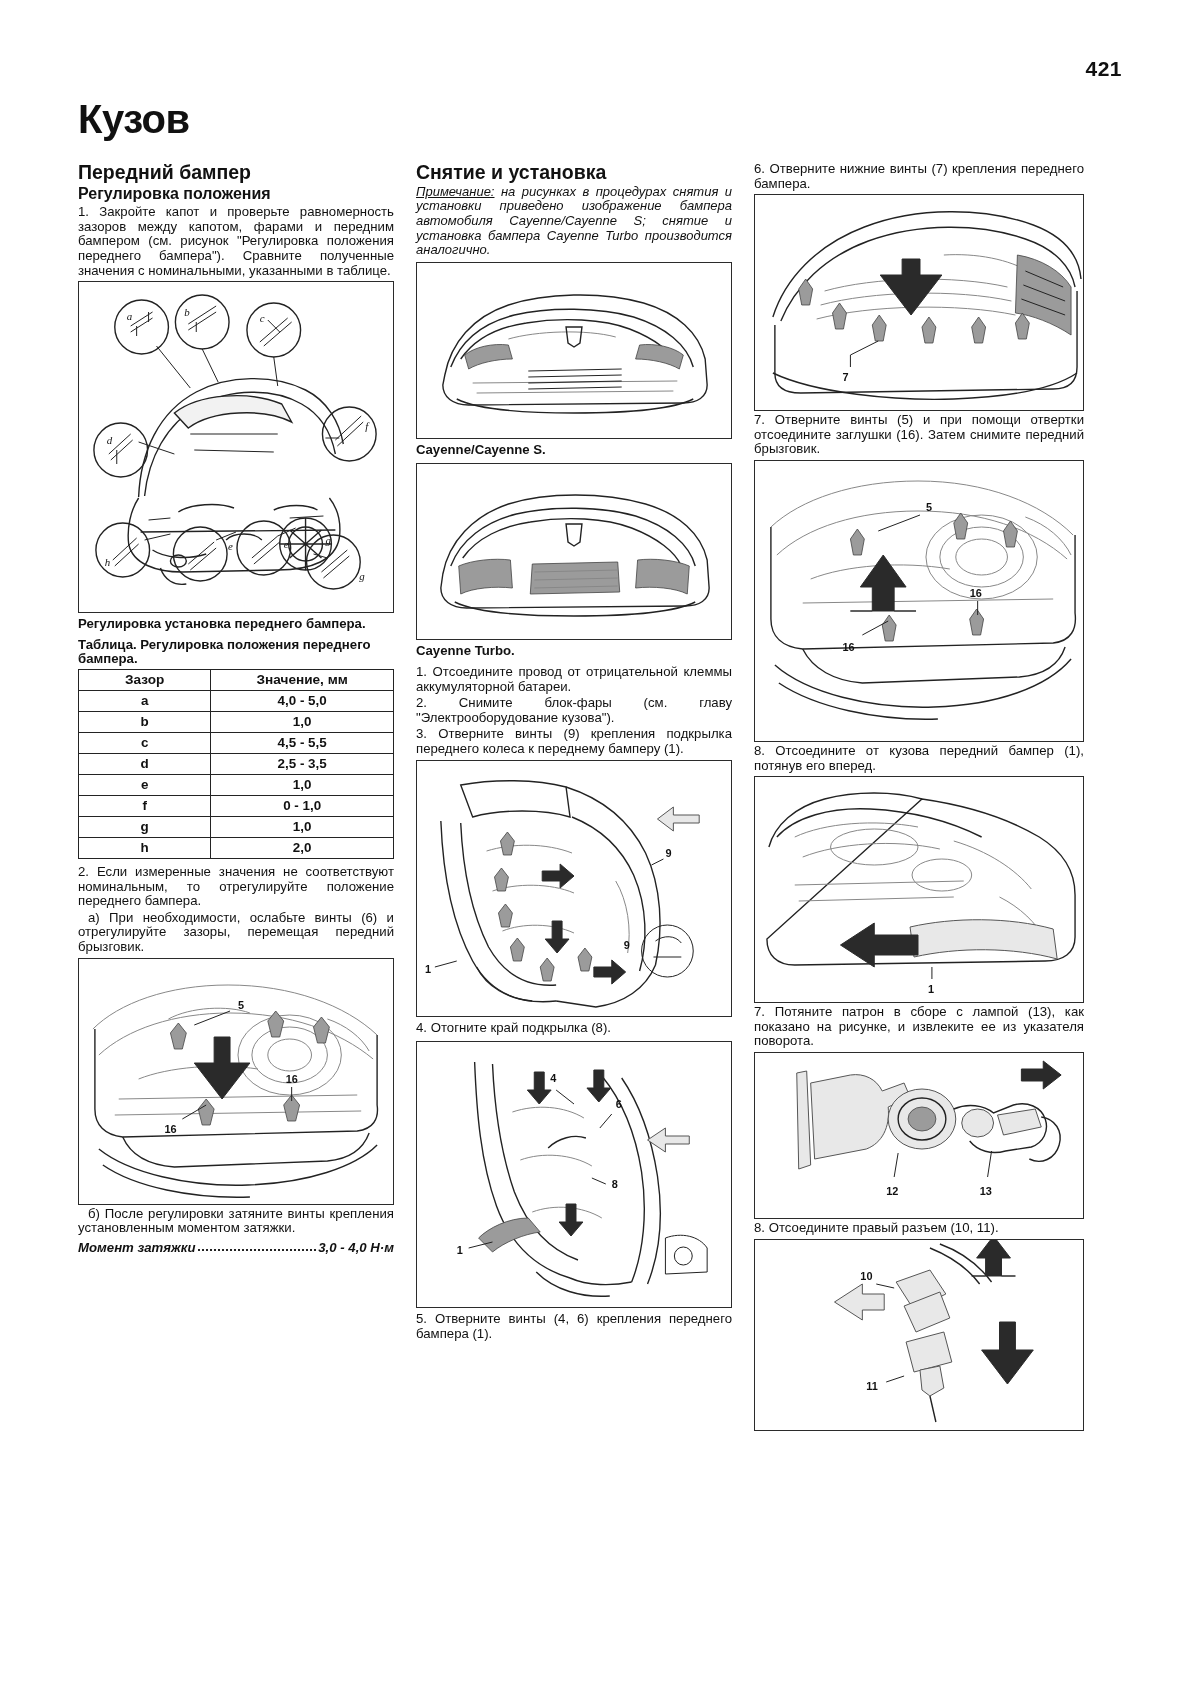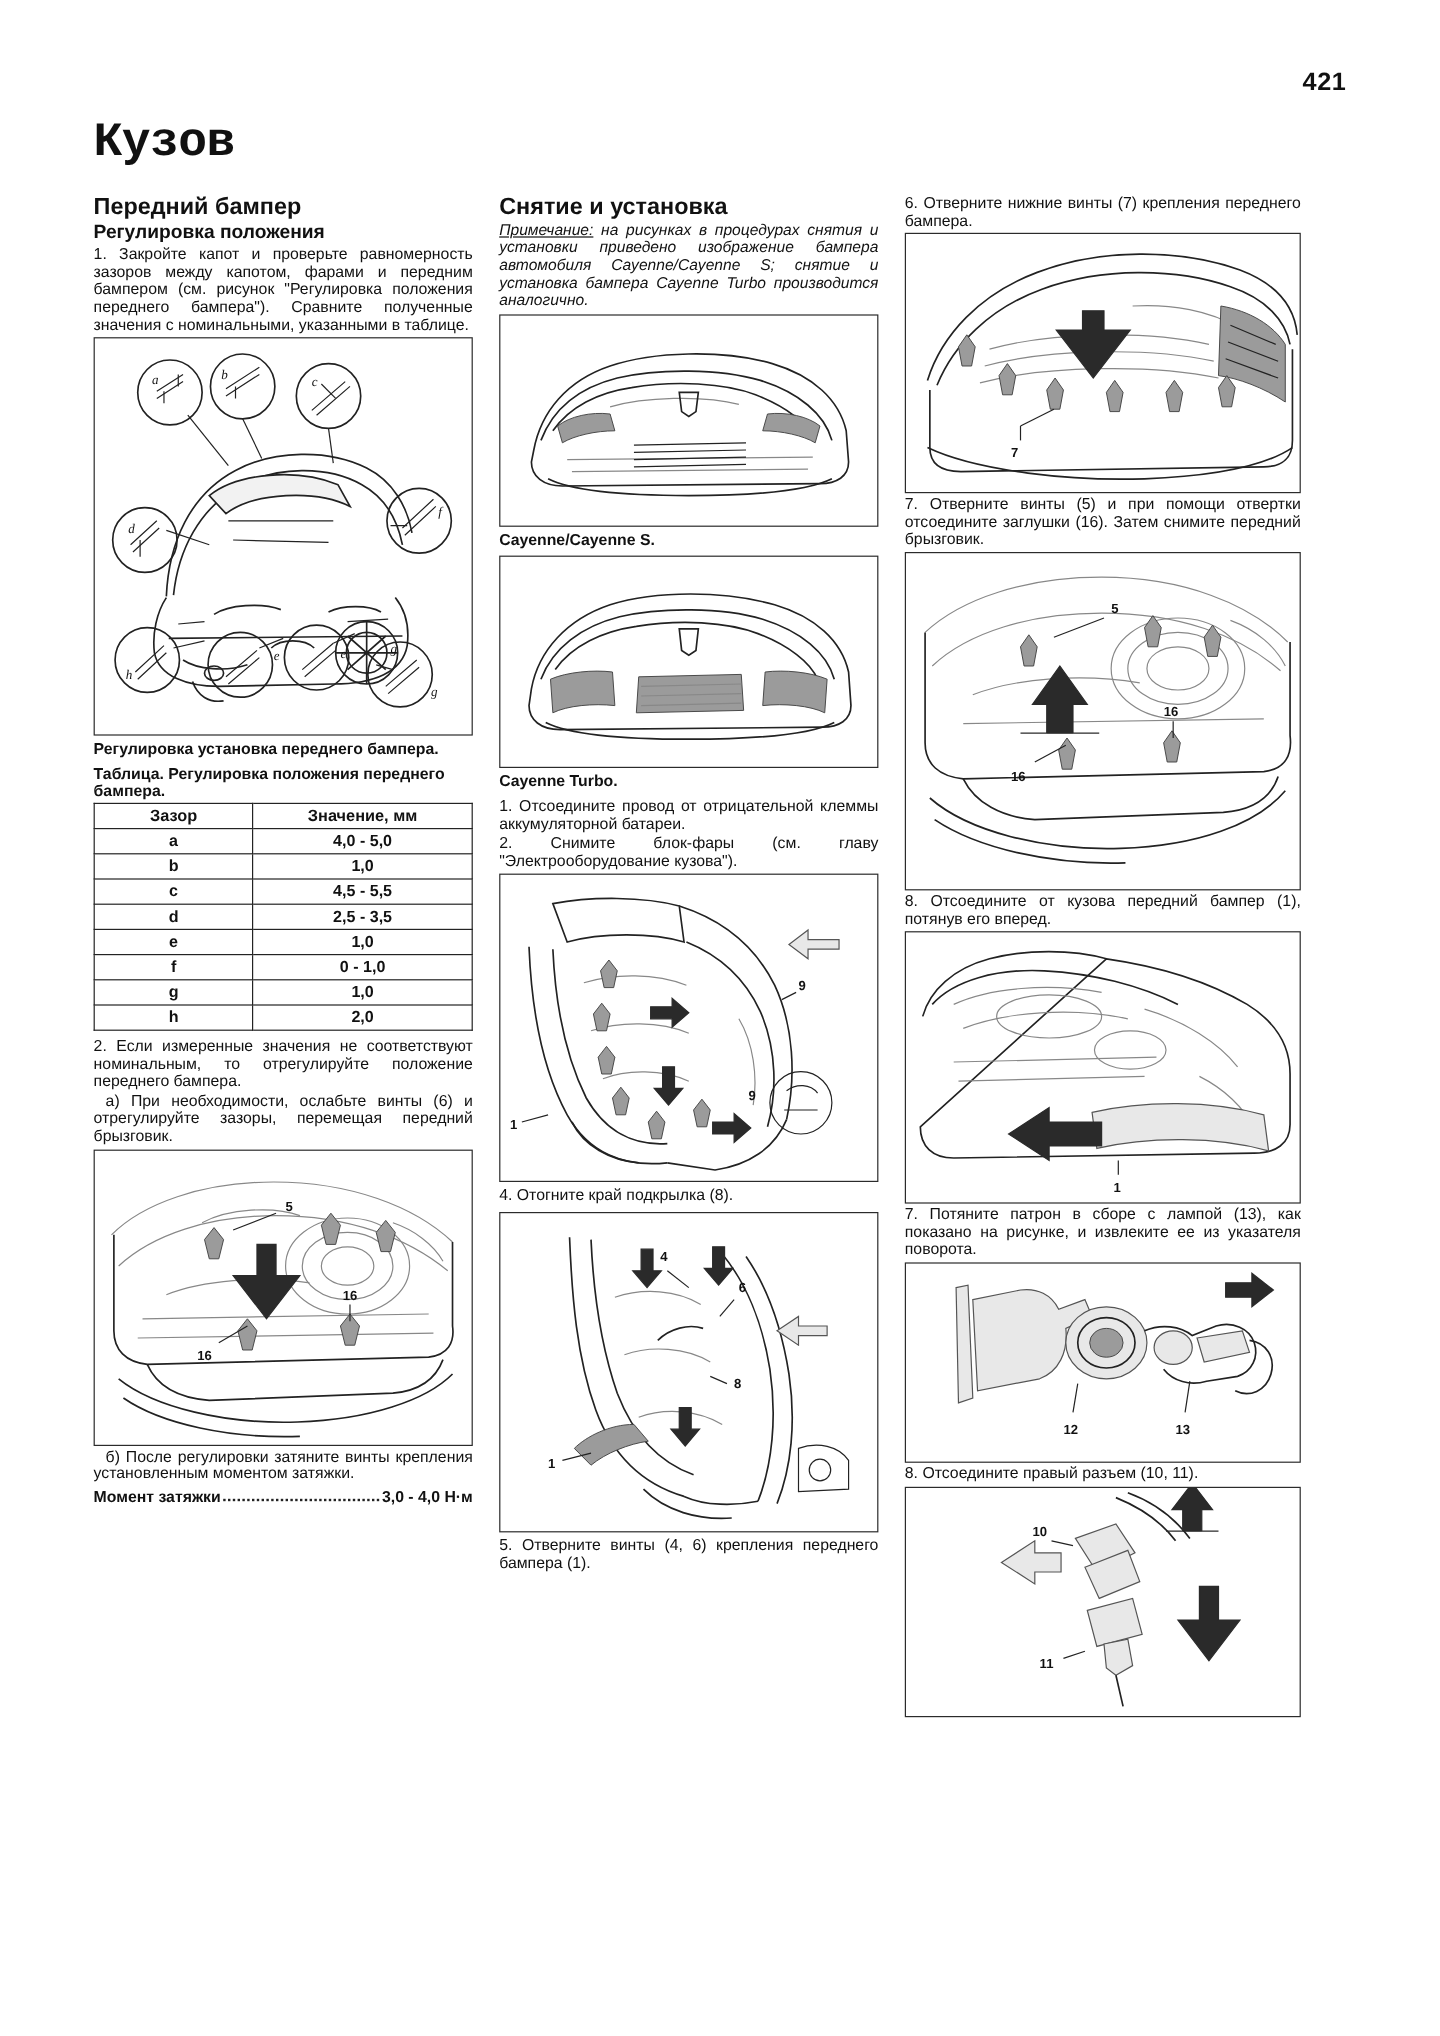--- a/index.html
+++ b/index.html
@@ -13,21 +13,21 @@
     position:absolute;left:0;top:2px;width:1200px;height:1298px;
     box-sizing:border-box;
     padding:40px 70px 30px 70px;
   }
   .folio{
     position:absolute;right:78px;top:55px;
     font-size:21px;font-weight:bold;letter-spacing:.5px;
   }
   .chapter-title{
     position:absolute;left:78px;top:95px;
-    font-size:40px;font-weight:bold;letter-spacing:-.5px;font-family:Liberation Mono, monospace;
+    font-size:40px;font-weight:bold;letter-spacing:-.5px;
   }
   .columns{
     position:absolute;left:78px;top:160px;
     width:1044px;height:1480px;
     display:flex;gap:22px;
   }
   .col{width:316px;position:relative;}
   .col.mid{width:316px;}
   .col.right{width:330px;}
 
@@ -50,21 +50,21 @@
   p.cap{
     font-size:13.2px;line-height:14.6px;margin:4px 0 6px 0;
     font-weight:bold;text-align:justify;
   }
   p.cap-plain{
     font-size:13.2px;line-height:14.6px;margin:4px 0 6px 0;
     text-align:justify;
   }
   p.torque{
     font-size:13.2px;line-height:15px;margin:4px 0 0 0;
-    font-weight:bold;
+    font-style:italic;font-weight:bold;
     display:flex;align-items:flex-end;
   }
   p.torque .dots{
     flex:1;border-bottom:2px dotted #222;margin:0 2px 4px 2px;height:1px;
   }
 
   
   .fig{
     border:1.6px solid #2b2b2b;background:#fff;
     position:relative;overflow:hidden;margin:3px 0 2px 0;
@@ -357,20 +357,21 @@
           <g class="ln">
               <path d="M150 60 L166 60 L164 78 L158 82 L152 78 Z"></path>
             </g>
           <path d="M38 138 C58 148 100 152 158 152 C216 152 260 148 280 138" class="ln"></path>
         </svg>
       </div>
       <p class="cap">Cayenne Turbo.</p>
 
       <p class="body">1. Отсоедините провод от отрицательной клеммы аккумуляторной батареи.</p>
       <p class="body">2. Снимите блок-фары (см. главу "Электрооборудование кузова").</p>
+      <p class="body">3. Отверните винты (9) крепления подкрылка переднего колеса к переднему бамперу (1).</p>
 
       <div class="fig" style="height:255px;">
         <svg viewBox="0 0 316 255" preserveAspectRatio="none">
           <g class="ln">
             <path d="M44 24 C76 18 120 18 150 26 L154 56 C128 48 84 48 56 56 Z"></path>
             <path d="M24 60 C26 110 34 160 56 200 C74 232 104 244 140 240"></path>
             <path d="M44 62 C46 106 54 150 72 186 C88 214 112 226 140 224"></path>
             <path d="M150 26 C188 38 214 60 230 92 C246 126 248 168 240 204"></path>
             <path d="M156 56 C186 68 206 88 218 114 C232 146 232 182 224 210"></path>
             <path d="M240 204 C230 228 208 242 180 246 L140 240"></path>

